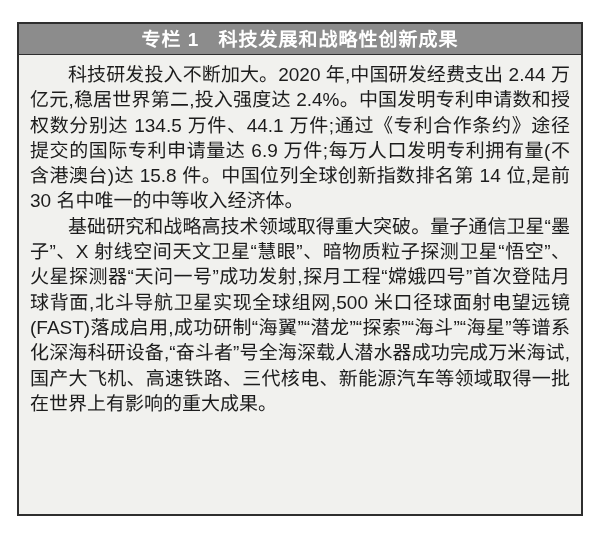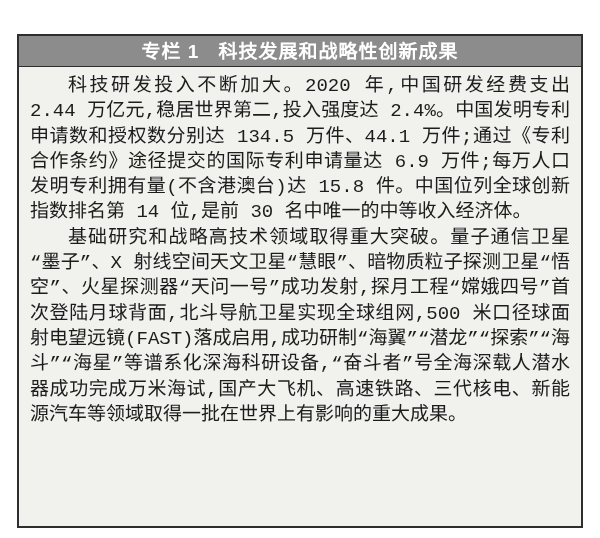--- a/index.html
+++ b/index.html
@@ -14,21 +14,21 @@
   .page {
     position: relative;
     width: 600px;
     height: 538px;
     background: #ffffff;
   }
 
   .panel {
     position: absolute;
     left: 17px;
-    top: 34px;
+    top: 22px;
     width: 566px;
     height: 494px;
     border: 2px solid #2e2e2e;
     background: #f1f1ee;
   }
 
   .panel-header {
     height: 31px;
     line-height: 31px;
     background: #8c8c8c;
@@ -44,21 +44,21 @@
 
   .panel-header .title-text {
     margin-left: 1em;
   }
 
   .panel-body {
     height: 424px;
     overflow: hidden;
     background: #f1f1ee;
     padding: 7px 11px 6px 11px;
-    font-family: Liberation Mono, monospace;
+    font-family: Liberation Sans, sans-serif;
     font-size: 19px;
     line-height: 25.3px;
     color: #1c1c1c;
     text-align: justify;
     text-justify: inter-ideograph;
   }
 
   .panel-body p {
     text-indent: 2em;
     margin: 0;

